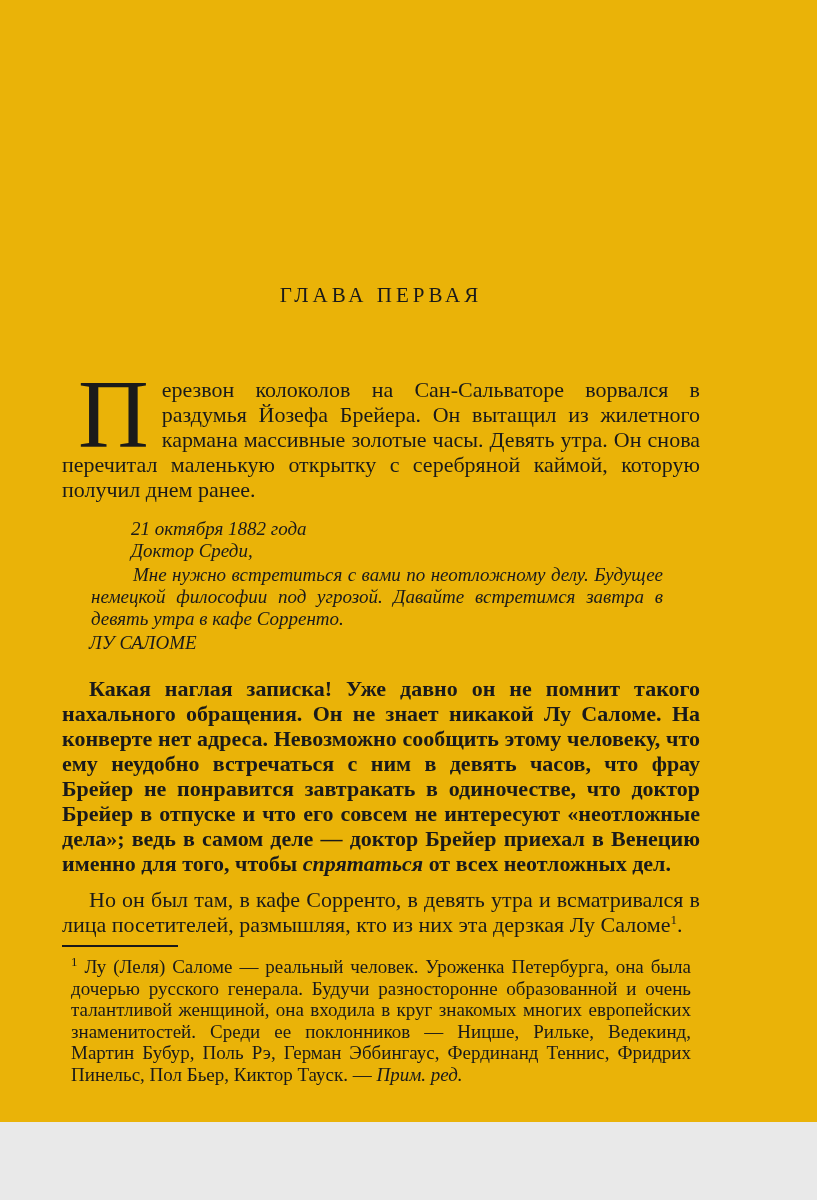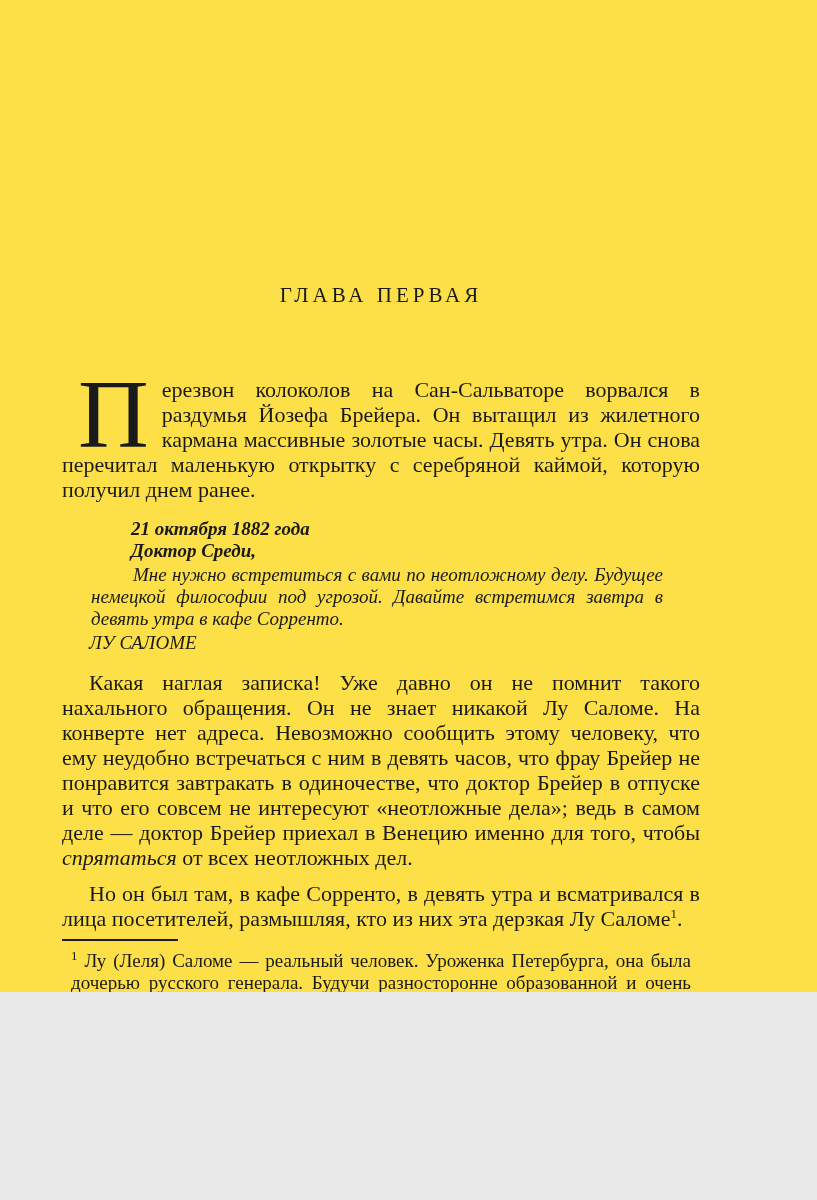--- a/index.html
+++ b/index.html
@@ -1,23 +1,23 @@
 <!DOCTYPE html>
 <html lang="ru"><head>
 <meta charset="utf-8">
 <style>
   html, body { margin: 0; padding: 0; }
   body { background: #e9e9e9; }
 
   .page {
     position: relative;
     width: 817px;
-    height: 992px;
+    height: 1122px;
     margin: 0 auto;
-    background: #fde047;
+    background: #eab308;
     color: #1a1a1a;
     font-family: "Liberation Serif", serif;
     overflow: hidden;
   }
 
   .content {
     margin-left: 62px;
     width: 638px;
   }
 
@@ -49,29 +49,29 @@
   }
 
   .indent { text-indent: 27px; }
 
   .letter {
     margin: 16px 35px 0 27px;
     font-style: italic;
     font-size: 19px;
     line-height: 22px;
   }
-  .letter-line { padding-left: 42px; font-weight: bold; }
+  .letter-line { padding-left: 42px; }
   .letter-body {
     margin: 2px;
     text-align: justify;
     text-indent: 42px;
   }
   .letter-signature { }
 
-  .para-2 { margin-top: 16px; }
+  .para-2 { margin-top: 22px; font-weight: bold; }
   .para-3 { margin-top: 11px; }
 
   .fn-ref, .fn-marker {
     font-size: 13px;
     vertical-align: super;
     line-height: 0;
   }
 
   .footnote-rule {
     width: 116px;

